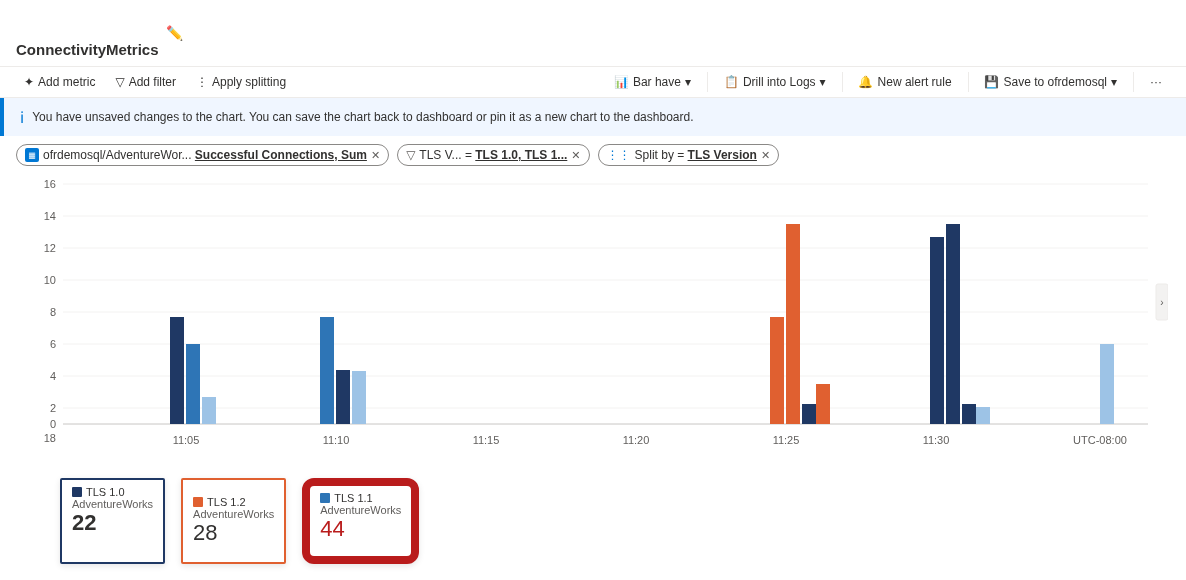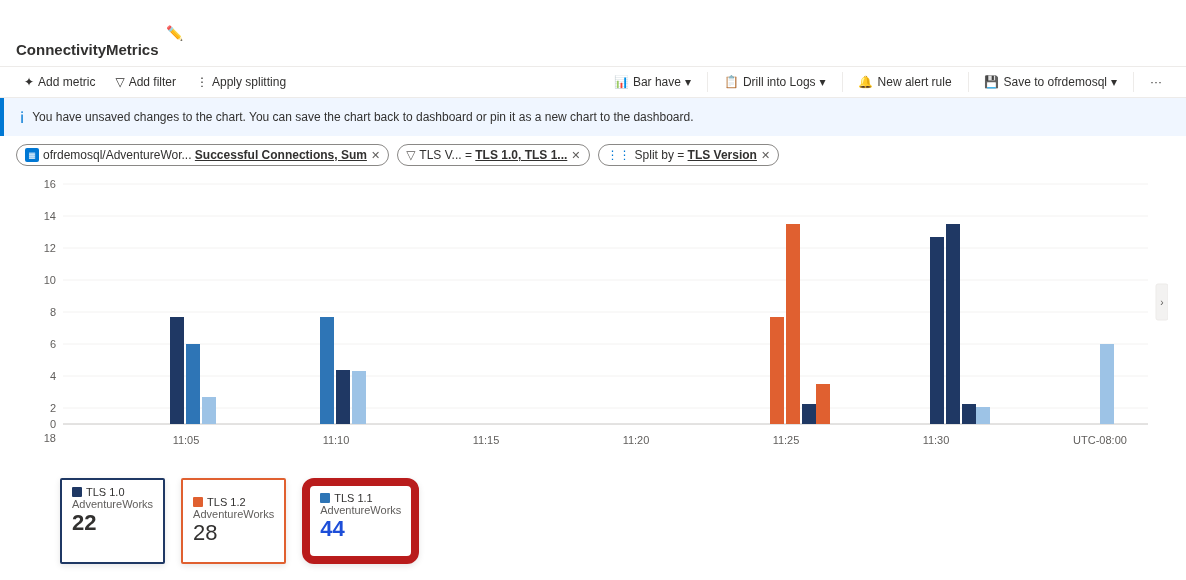--- a/index.html
+++ b/index.html
@@ -196,15 +196,15 @@
     <div style="font-size:11px;color:#605e5c;">AdventureWorks</div>
     <div style="font-size:22px;font-weight:400;color:#323130;">28</div>
   </div>
 
   <div style="background:#fff;border:8px solid #b91c1c;border-radius:12px;padding:6px 10px;min-width:100px;box-shadow:0 2px 6px rgba(0,0,0,0.1);">
     <div style="display:flex;align-items:center;gap:4px;font-size:11px;">
       <span style="width:10px;height:10px;background:#2e75b6;border-radius:1px;display:inline-block;"></span>
       <span>TLS 1.1</span>
     </div>
     <div style="font-size:11px;color:#605e5c;">AdventureWorks</div>
-    <div style="font-size:22px;font-weight:700;color:#1d4ed8;">44</div>
+    <div style="font-size:22px;font-weight:400;color:#b91c1c;">44</div>
   </div>
 </div>
 
 </body></html>

